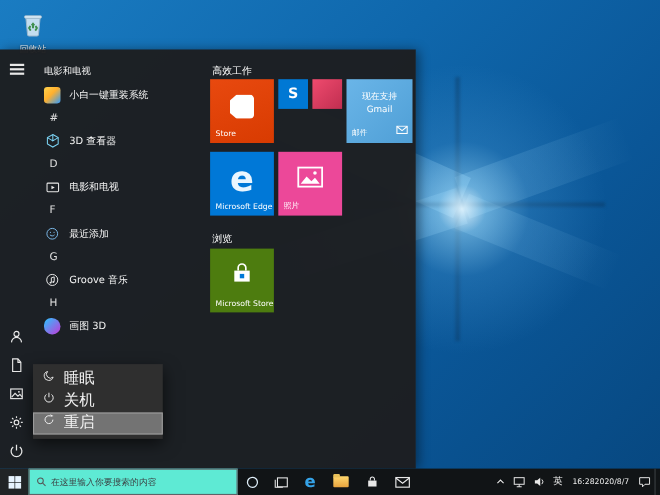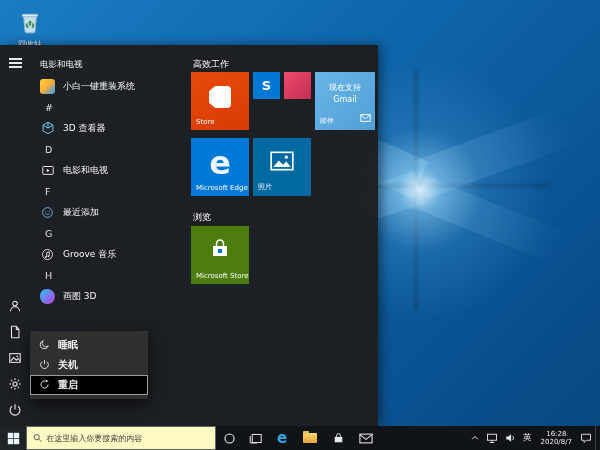--- a/index.html
+++ b/index.html
@@ -71,51 +71,51 @@
   .skype-glyph { font-size:13px; font-weight:bold; color:#fff; }
   .t-red { left:99px; top:27px; width:27px; height:27px;
            background:linear-gradient(135deg,#ef4b6e,#c02e50); }
   .t-mail { left:130px; top:27px; width:60px; height:58px;
             background:linear-gradient(135deg,#6ab5e8,#4f9fd6); }
   .mail-live { position:absolute; top:10px; left:0; right:0; text-align:center;
                font-size:8px; line-height:12px; color:#fff; }
   .mail-env { position:absolute; right:4px; bottom:4px; }
   .t-edge { left:6px; top:93px; width:58px; height:58px; background:#0078d7; }
   .edge-glyph { font-size:32px; font-weight:bold; color:#eaf6ff; }
-  .t-photos { left:68px; top:93px; width:58px; height:58px; background:#0369a1; }
+  .t-photos { left:68px; top:93px; width:58px; height:58px; background:#ec4899; }
   .t-store { left:6px; top:181px; width:58px; height:58px; background:#4d7c0f; }
 
   
   .power-popup { position:absolute; left:30px; top:331px; width:118px; z-index:5;
                  background:#2f2f2f; padding:4px 0;
                  box-shadow:0 5px 14px rgba(0,0,0,.65); }
-  .pp-row { height:20px; display:flex; align-items:center; gap:8px; padding:0 9px;
-            font-size:10px; color:#f2f2f2;font-weight:bold; }
-  .pp-row.selected { background:#000000; outline:1px solid #9a9a9a; outline-offset:-1px; }
+  .pp-row { height:20px; display:flex; gap:8px; padding:0 9px;
+            font-size:14px; color:#f2f2f2; }
+  .pp-row.selected { background:#737373; outline:1px solid #9a9a9a; outline-offset:-1px; }
 
   
   .taskbar { position:absolute; left:0; bottom:0; width:600px; height:24px; z-index:10;
              background:#111416; display:flex; align-items:center; color:#eee; }
   .tb-btn { width:26px; height:24px; display:flex; align-items:center; justify-content:center; flex:0 0 auto; }
   .tb-start { background:rgba(255,255,255,.07); }
-  .tb-search { width:190px; height:24px; background:#fef9c3; border:1px solid #5f6368;
+  .tb-search { width:190px; height:24px; background:#5eead4; border:1px solid #5f6368;
                display:flex; align-items:center; gap:4px; padding:0 6px; flex:0 0 auto; }
   .tb-search input { border:none; outline:none; background:transparent; width:100%;
                      font-size:8px; color:#333; font-family:inherit; }
   .tb-search input::placeholder { color:#3c4043; opacity:1; }
   .tb-app { width:28px; }
   .tb-folder { width:14px; height:10px; background:linear-gradient(#ffd76e,#e8a33d);
                border-radius:1px; position:relative; }
   .tb-folder::before { content:""; position:absolute; top:-2px; left:0; width:6px; height:3px;
                        background:#e8c05a; border-radius:1px 1px 0 0; }
   .tb-edge-glyph { font-size:15px; font-weight:bold; color:#35a3e8; }
   .tray { margin-left:auto; display:flex; align-items:center; height:100%; }
   .tray-btn { height:24px; display:flex; align-items:center; justify-content:center; padding:0 3px; }
   .tray-lang { font-size:8.5px; padding:0 4px; }
-  .tray-clock { display:flex; flex-direction:column; align-items:center; justify-content:center;
+  .tray-clock { display:flex; flex-direction:row; align-items:center; justify-content:center;
                 font-size:7px; line-height:8.5px; padding:0 5px; }
   .show-desktop { width:5px; height:24px; border-left:1px solid #3a3f42; }
 </style>
 </head>
 <body>
 
 <div id="screen">
 
   <div class="bg">
     <div class="ray r1"></div>

